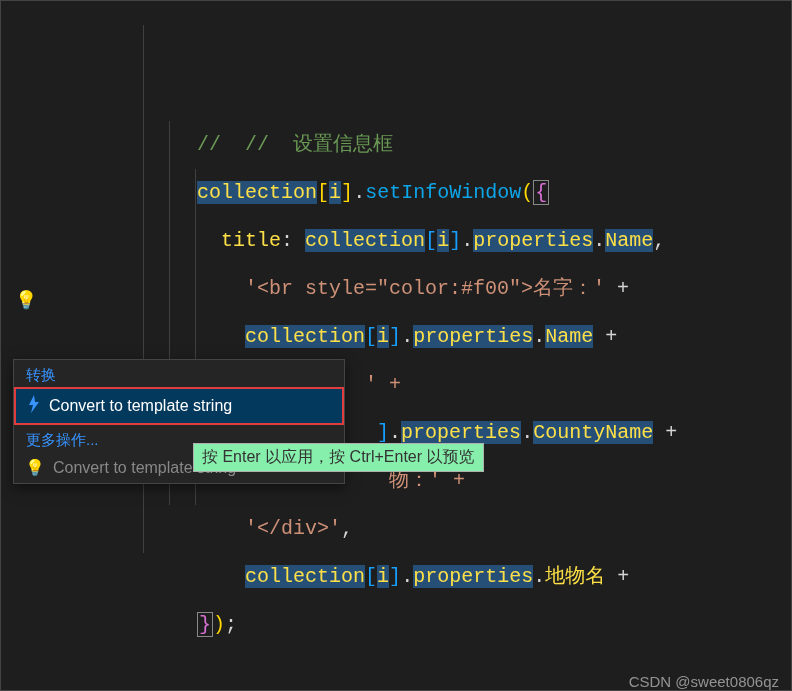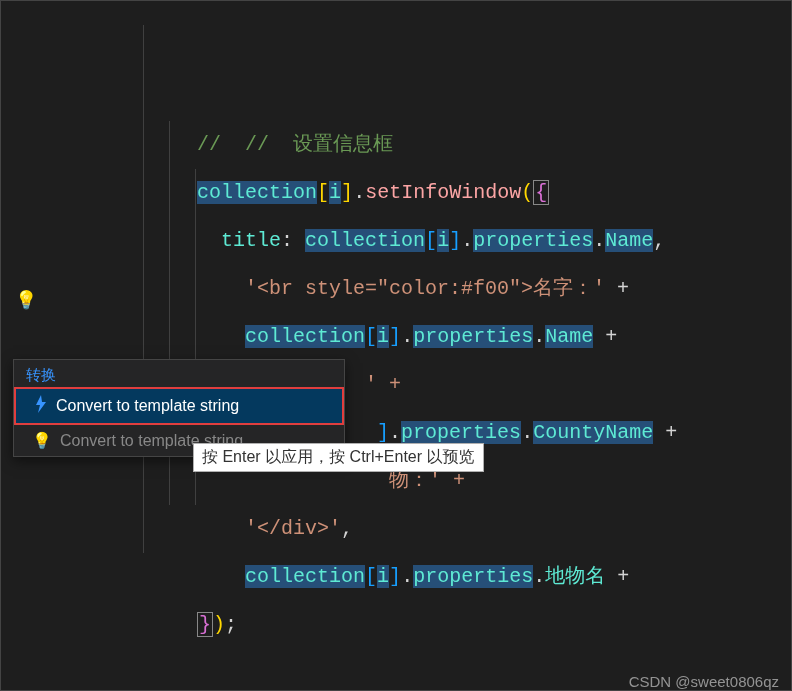--- a/index.html
+++ b/index.html
@@ -46,22 +46,22 @@
       width: 1px;
       background: #404040;
       top: 0;
       bottom: 0;
     }
     .ig1 { left: 102px; }
     .ig2 { left: 128px; }
     .ig3 { left: 154px; }
 
     .comment { color: #6a9955; }
-    .ident { color: #5eead4; border-radius: 11px; }
-    .func { color: #fca5a5; }
+    .ident { color: #fde047; border-radius: 11px; }
+    .func { color: #0ea5e9; }
     .punct { color: #d4d4d4; }
     .bracket-y { color: #ffd700; }
     .bracket-p { color: #da70d6; }
     .bracket-b { color: #179fff; }
     .string { color: #ce9178; }
 
     .sel {
       background: #264f78;
     }
     .brace-hl {
@@ -81,21 +81,21 @@
       font-family: 'Segoe UI', sans-serif;
       font-size: 16px;
       z-index: 10;
     }
     .qf-header {
       color: #3794ff;
       padding: 6px 12px 2px 12px;
       font-size: 15px;
     }
     .qf-item {
-      padding: 6px 18px;
+      padding: 6px 11px;
       color: #ccc;
       display: flex;
       align-items: center;
       gap: 8px;
     }
     .qf-item.selected {
       background: #04395e;
       border: 2px solid #e03e3e;
       color: #fff;
     }
@@ -108,21 +108,21 @@
     }
     .qf-bulb {
       color: #ffcc00;
     }
 
     
     .tooltip {
       position: absolute;
       left: 192px;
       top: 442px;
-      background: #ffffff;
+      background: #86efac;
       color: #333;
       border: 1px solid #b0b0b0;
       padding: 3px 8px;
       font-family: 'Microsoft YaHei', 'Segoe UI', sans-serif;
       font-size: 16px;
       z-index: 20;
       white-space: nowrap;
     }
 
     .watermark {
@@ -205,20 +205,21 @@
 <div class="quickfix">
   <div class="qf-header">转换</div>
   <div class="qf-item selected">
     <span class="qf-bolt">
       <svg width="14" height="18" viewBox="0 0 14 18">
           <path d="M7 0 L2 10 L6 10 L4 18 L12 7 L8 7 Z" fill="#3794ff"></path>
         </svg>
     </span>
     <span>Convert to template string</span>
   </div>
+  <div class="qf-header">更多操作...</div>
   <div class="qf-item faded">
     <span class="qf-bulb">💡</span>
     <span>Convert to template string</span>
   </div>
 </div>
 
 <div class="tooltip">按 Enter 以应用，按 Ctrl+Enter 以预览</div>
 
 <div class="watermark">CSDN @sweet0806qz</div>
 

